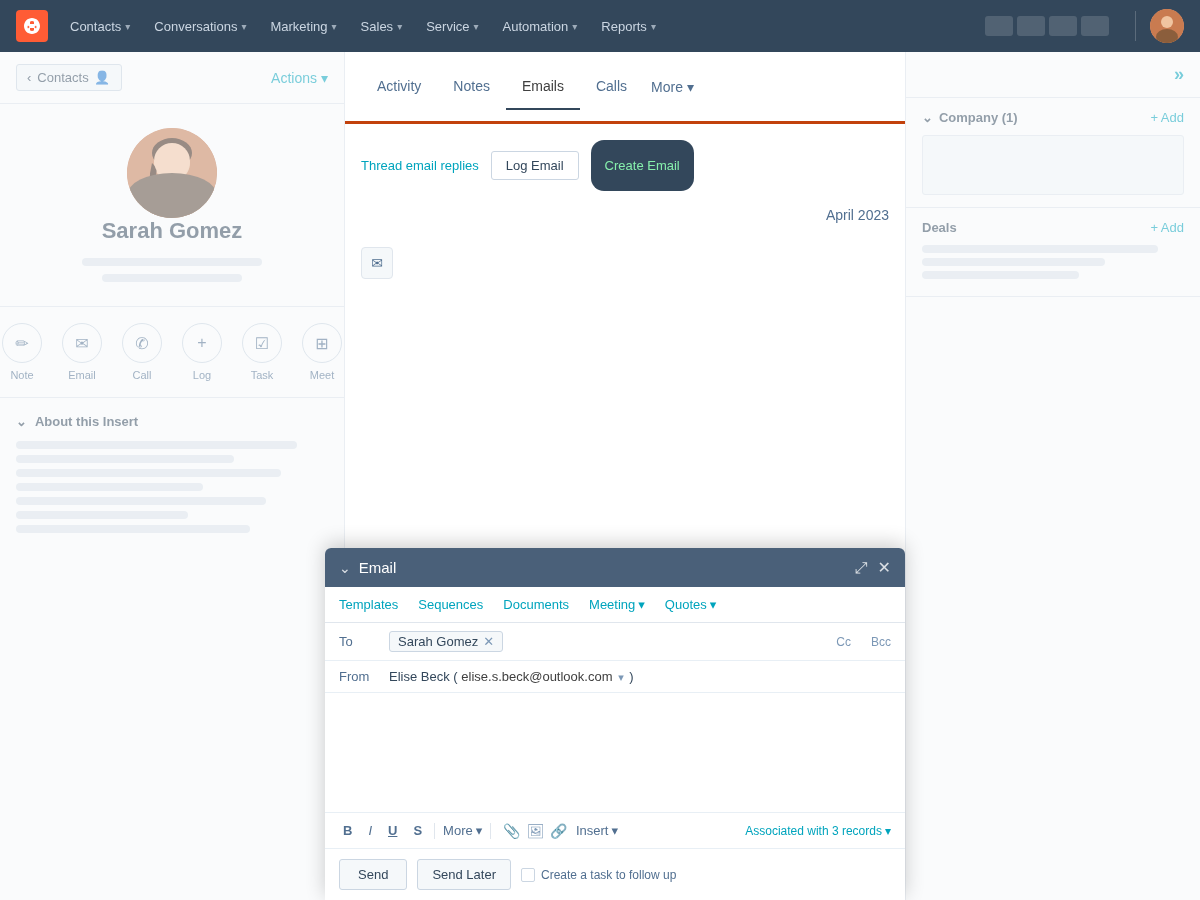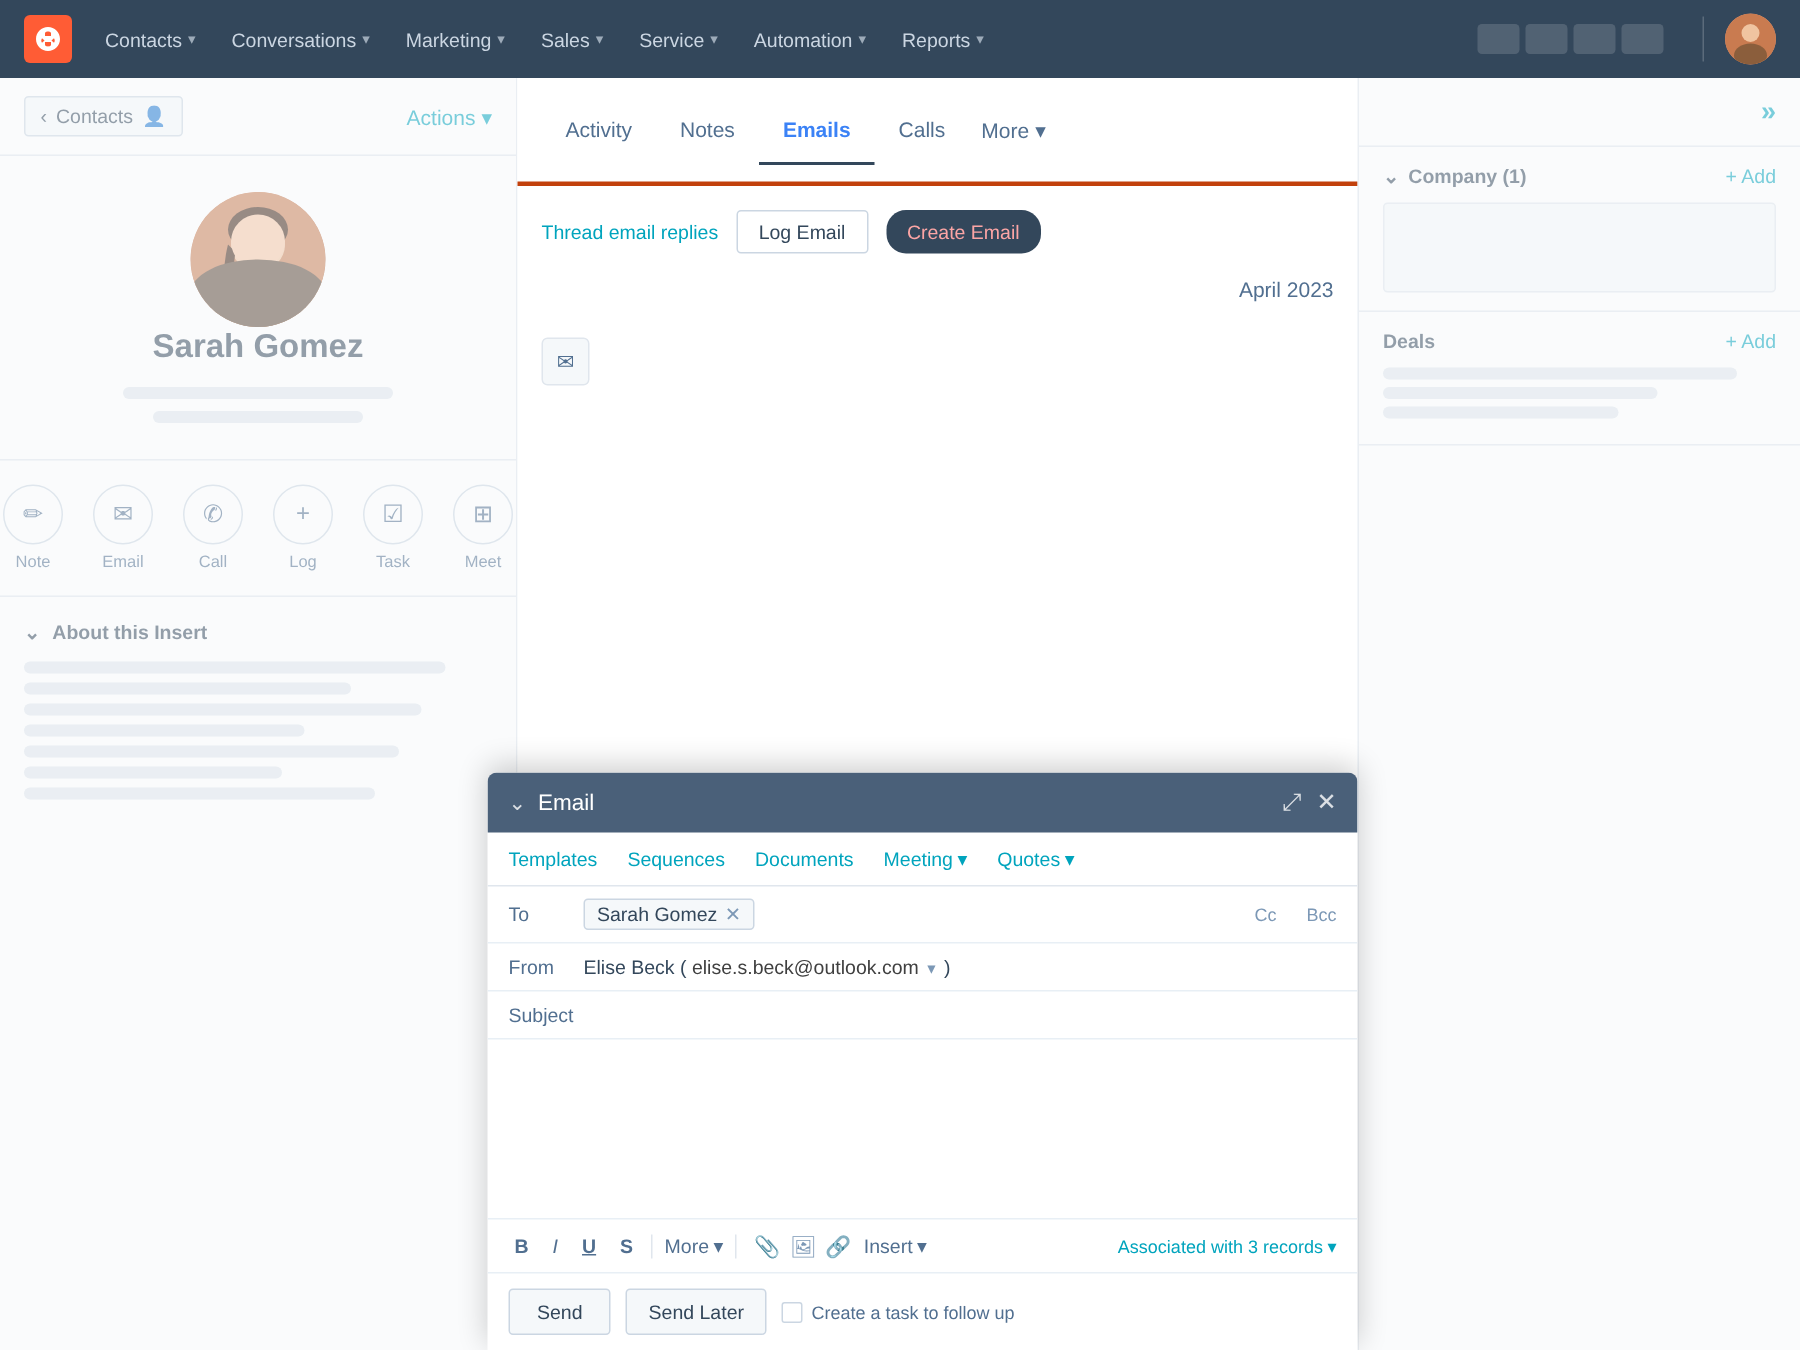--- a/index.html
+++ b/index.html
@@ -156,21 +156,21 @@
     .tabs-bar {
       display: flex; border-bottom: 3px solid #c2410c;
       padding: 12px 16px; background: white;
     }
     .tab-item {
       padding: 14px 16px; font-size: 14px; color: #516f90;
       cursor: pointer; border-bottom: 2px solid transparent;
       margin-bottom: -1px;
     }
     .tab-item.active {
-      color: #3b82f6; border-bottom-color: #33475b; font-weight: 700;
+      color: #404040; border-bottom-color: #33475b; font-weight: 400;
     }
     .tab-more {
       display: flex; align-items: center; gap: 4px;
       color: #516f90; font-size: 14px; cursor: pointer;
       padding: 14px 8px;
     }
 
     
     .email-area { padding: 16px; }
     .thread-replies {
@@ -178,22 +178,22 @@
     }
     .thread-link {
       color: #00a4bd; font-size: 13px; cursor: pointer;
     }
     .btn-log-email {
       padding: 6px 14px; border: 1px solid #cbd6e2;
       background: white; color: #33475b; font-size: 13px;
       border-radius: 3px; cursor: pointer;
     }
     .btn-create-email {
-      padding: 7px 14px;
-      background: #33475b; color: #fca5a5; font-size: 13px;
+      padding: 18px 14px;
+      background: #33475b; color: #86efac; font-size: 13px;
       border: none; border-radius: 13px; cursor: pointer;
     }
 
     .timeline-date {
       font-size: 14px; color: #516f90; margin-bottom: 12px; text-align: right;
     }
     .timeline-email-item {
       display: flex; gap: 10px; padding: 12px 0;
     }
     .email-icon-box {
@@ -567,24 +567,20 @@
         <span class="field-label">From</span>
         <div class="field-value">
           <span>Elise Beck</span>
           <span> (</span>
           <span class="from-email">elise.s.beck@outlook.com</span>
           <span class="from-dropdown">▾</span>
           <span>)</span>
         </div>
       </div>
 
-      <div class="subject-field">
-        <span class="subject-label">Subject</span>
-        <input class="subject-input" type="text" placeholder="" style="">
-      </div>
 
       <div class="email-body" contenteditable="true" style=""></div>
 
       <div class="email-bottom-toolbar">
         <span class="format-btn">B</span>
         <span class="format-btn italic">I</span>
         <span class="format-btn underline">U</span>
         <span class="format-btn">S</span>
         <div class="format-divider"></div>
         <span class="more-btn">

